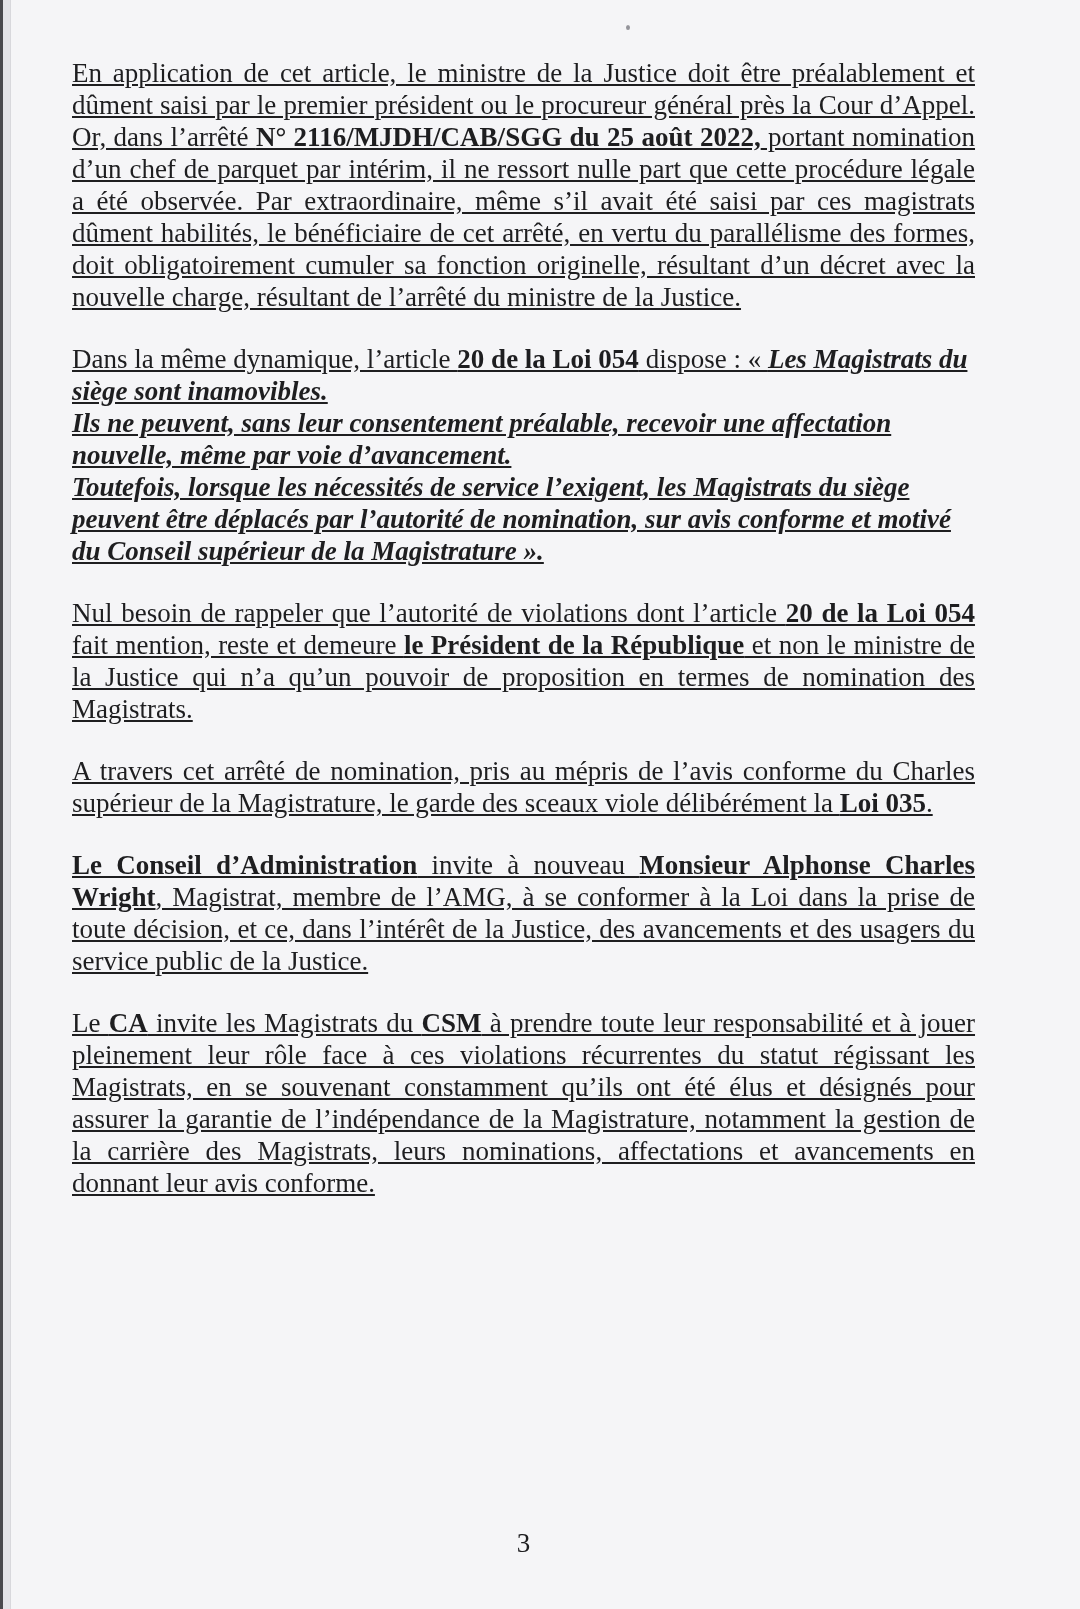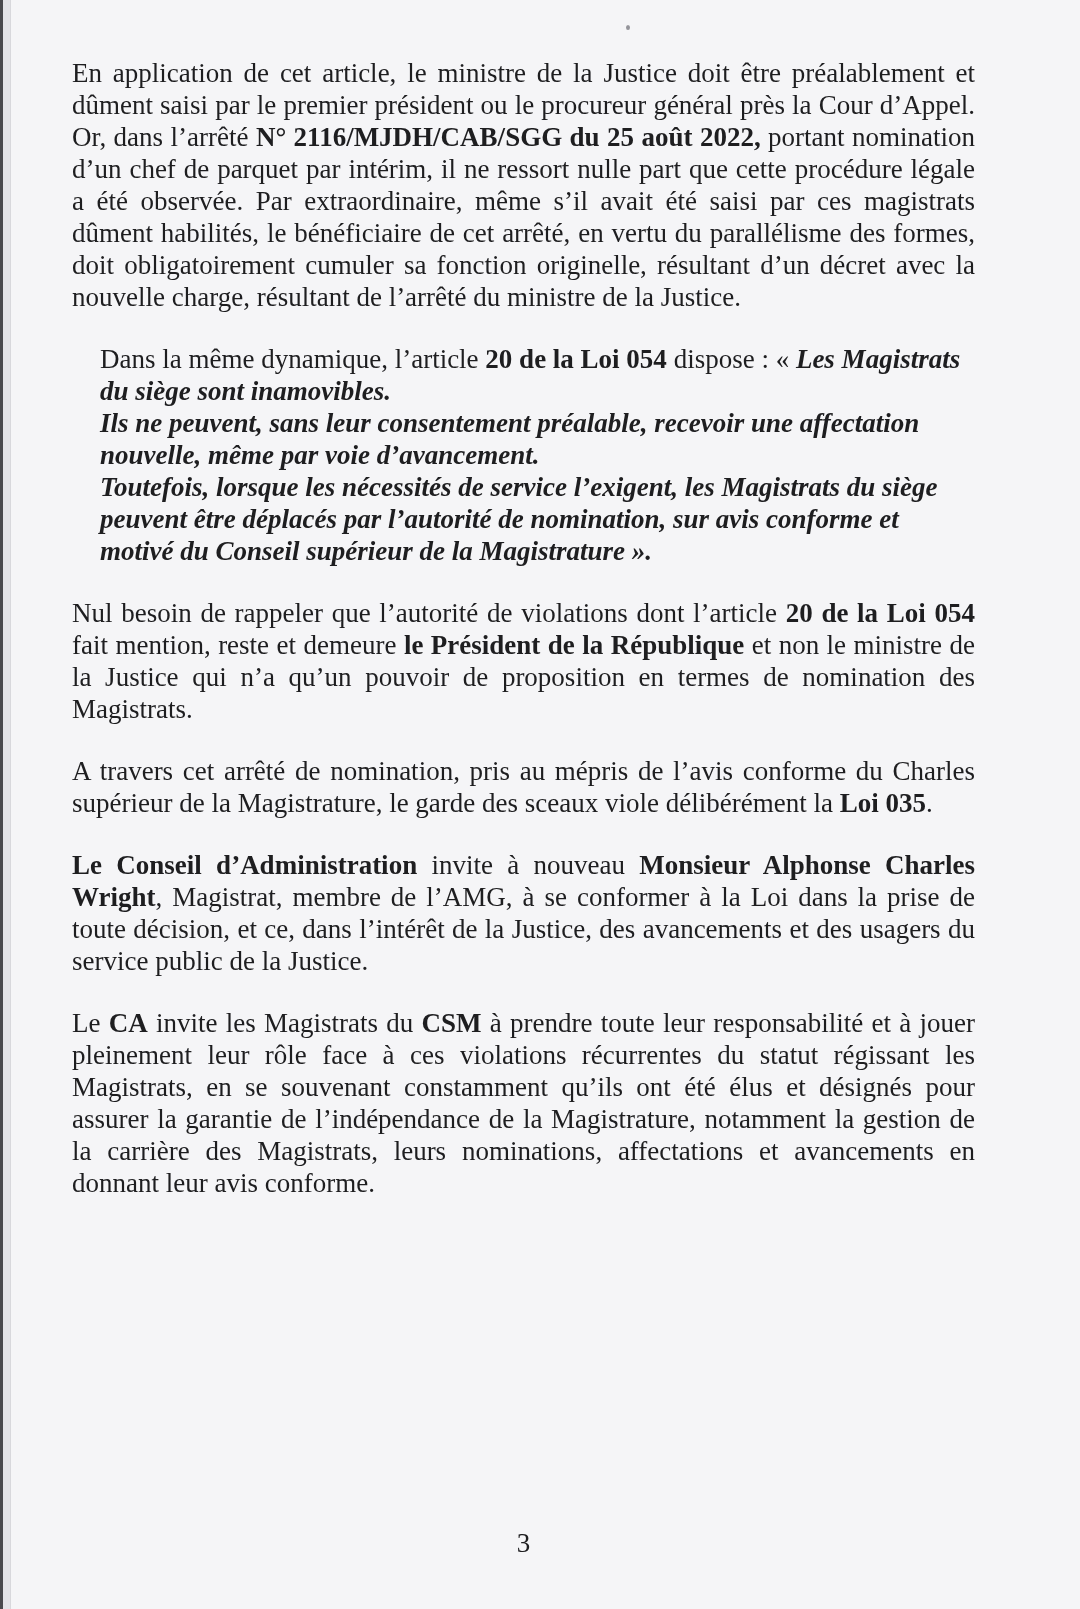--- a/index.html
+++ b/index.html
@@ -33,22 +33,22 @@
     background: #94949a;
   }
   .text-block {
     position: absolute;
     left: 72px; top: 57px;
     width: 903px;
     font-size: 27px;
     line-height: 32px;
     text-align: justify;
   }
-  .para { margin: 0 0 30px 0; }
-  .para.left { text-align: left; margin-left: 28px; }
+  .para { margin: 0 0 30px 0; text-decoration: underline; }
+  .para.left { text-align: left; }
   .b  { font-weight: bold; }
   .bi { font-weight: bold; font-style: italic; }
   .u  {
     text-decoration: underline;
     text-decoration-thickness: 2.5px;
     text-underline-offset: 4px;
   }
   .page-number {
     position: absolute;
     left: 72px; top: 1528px;

